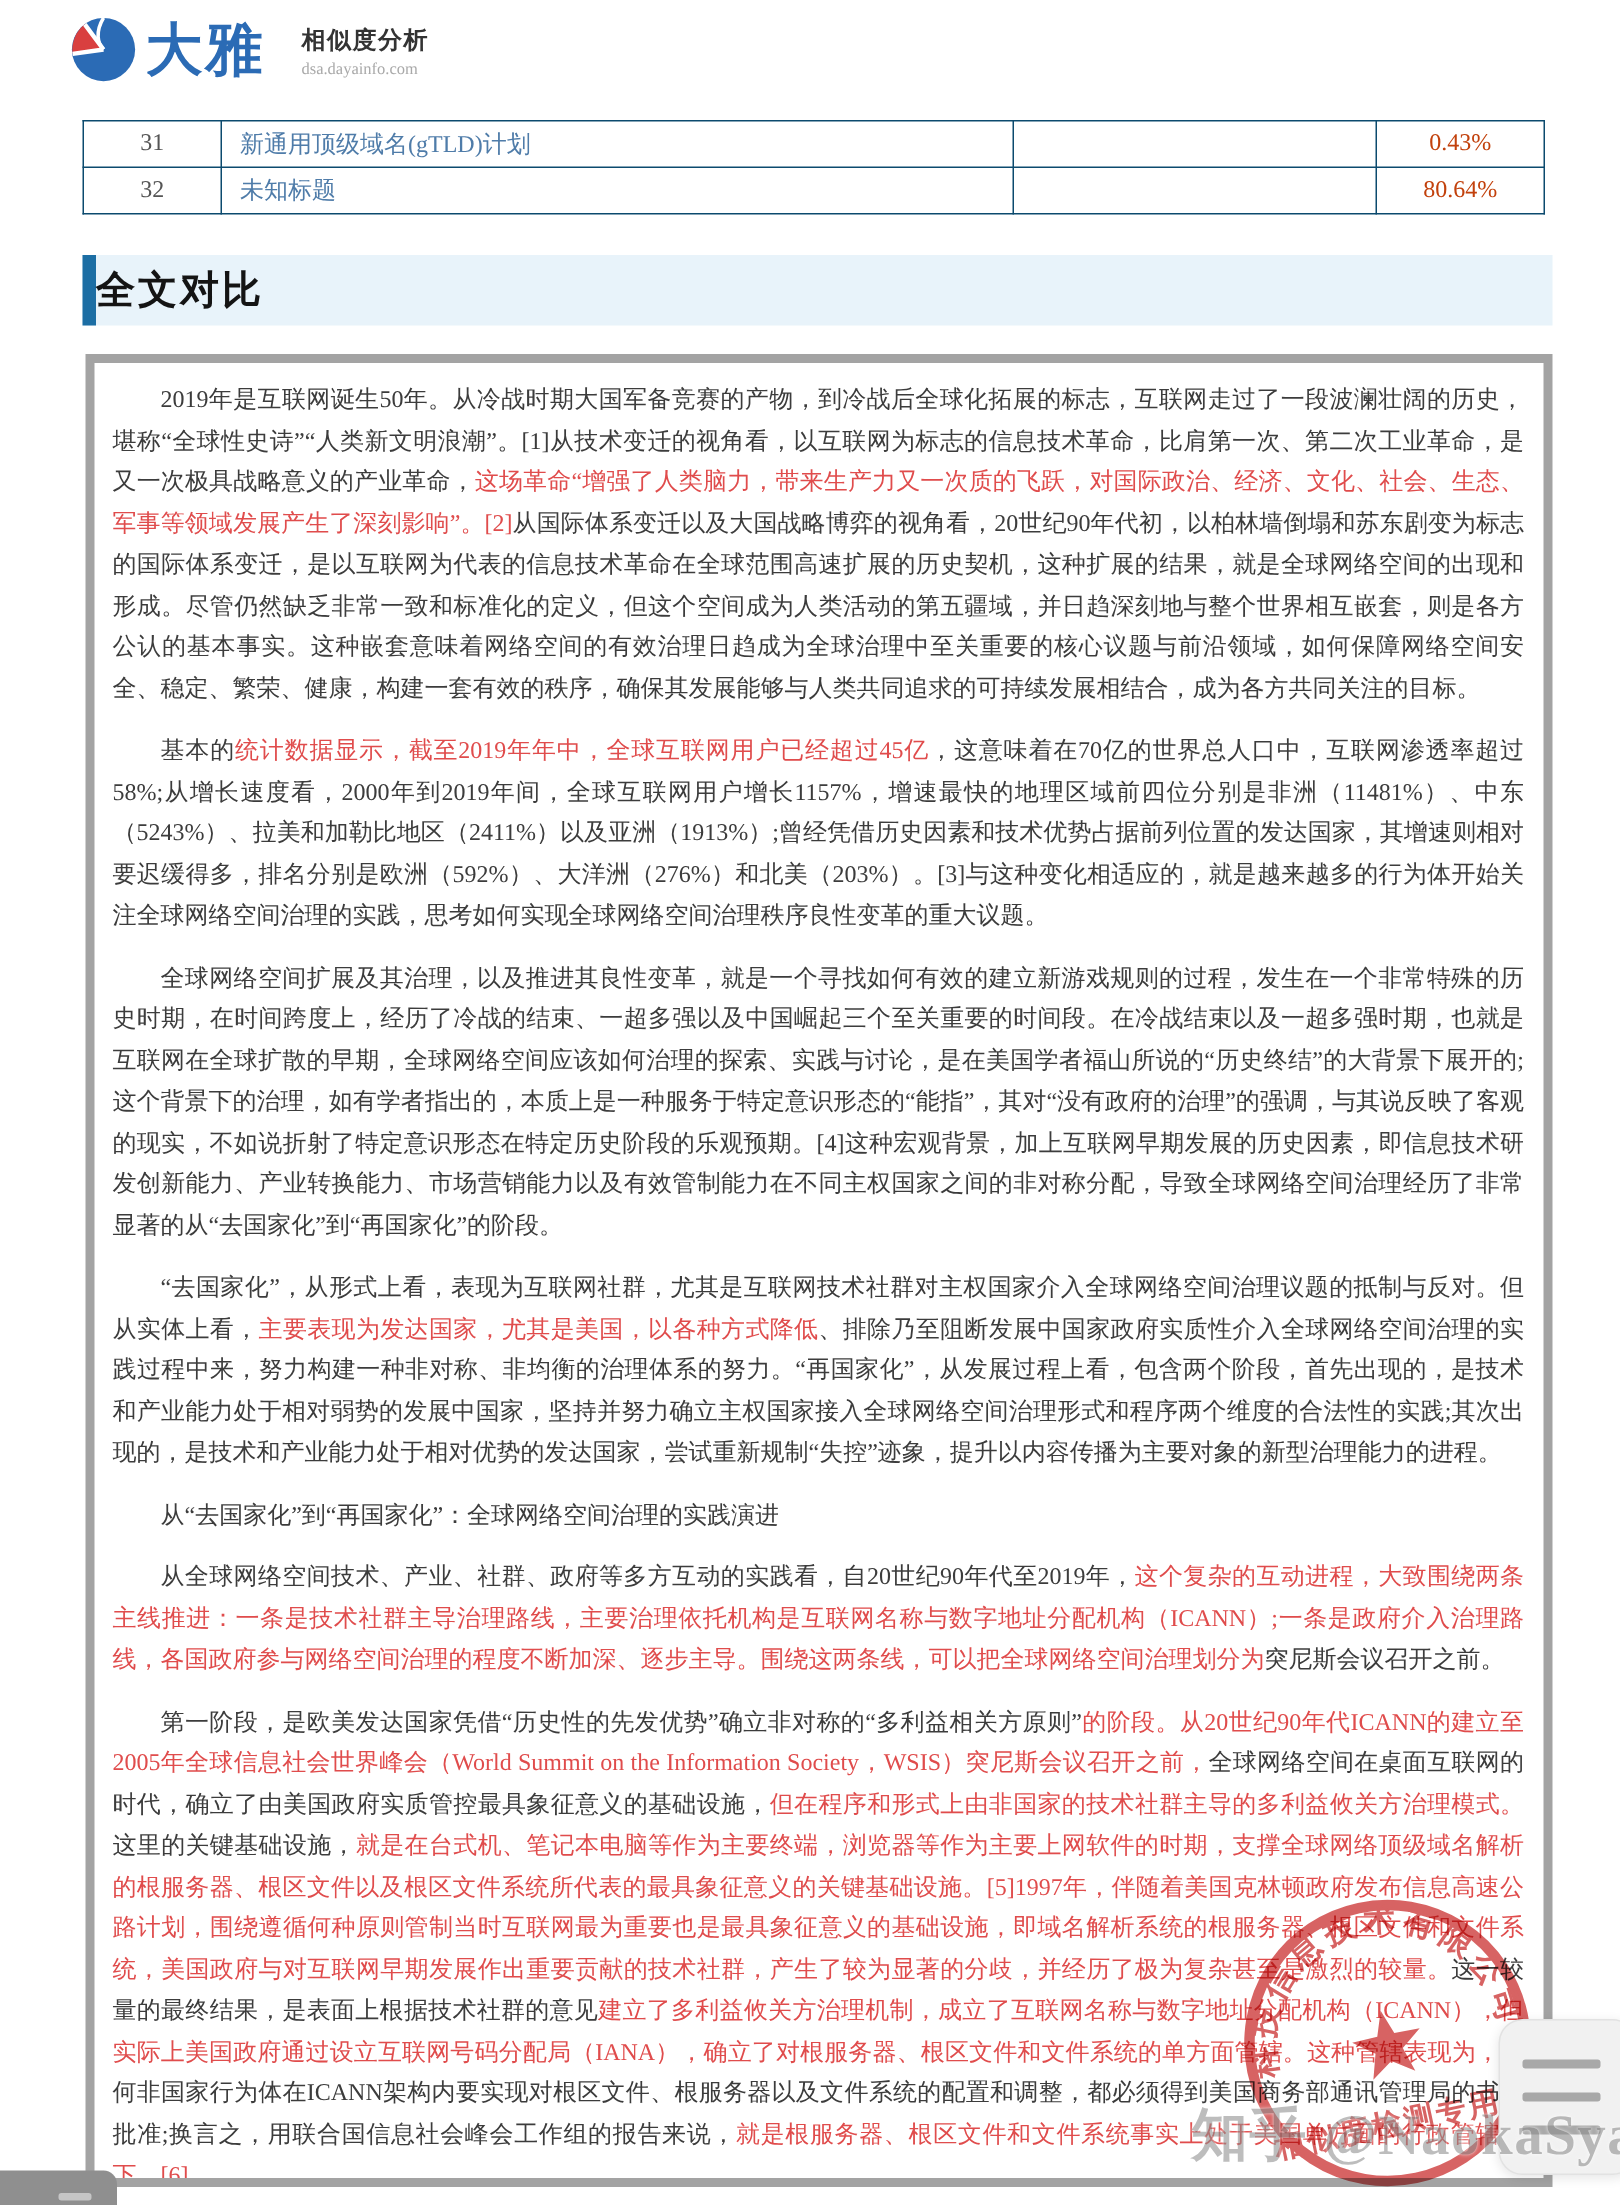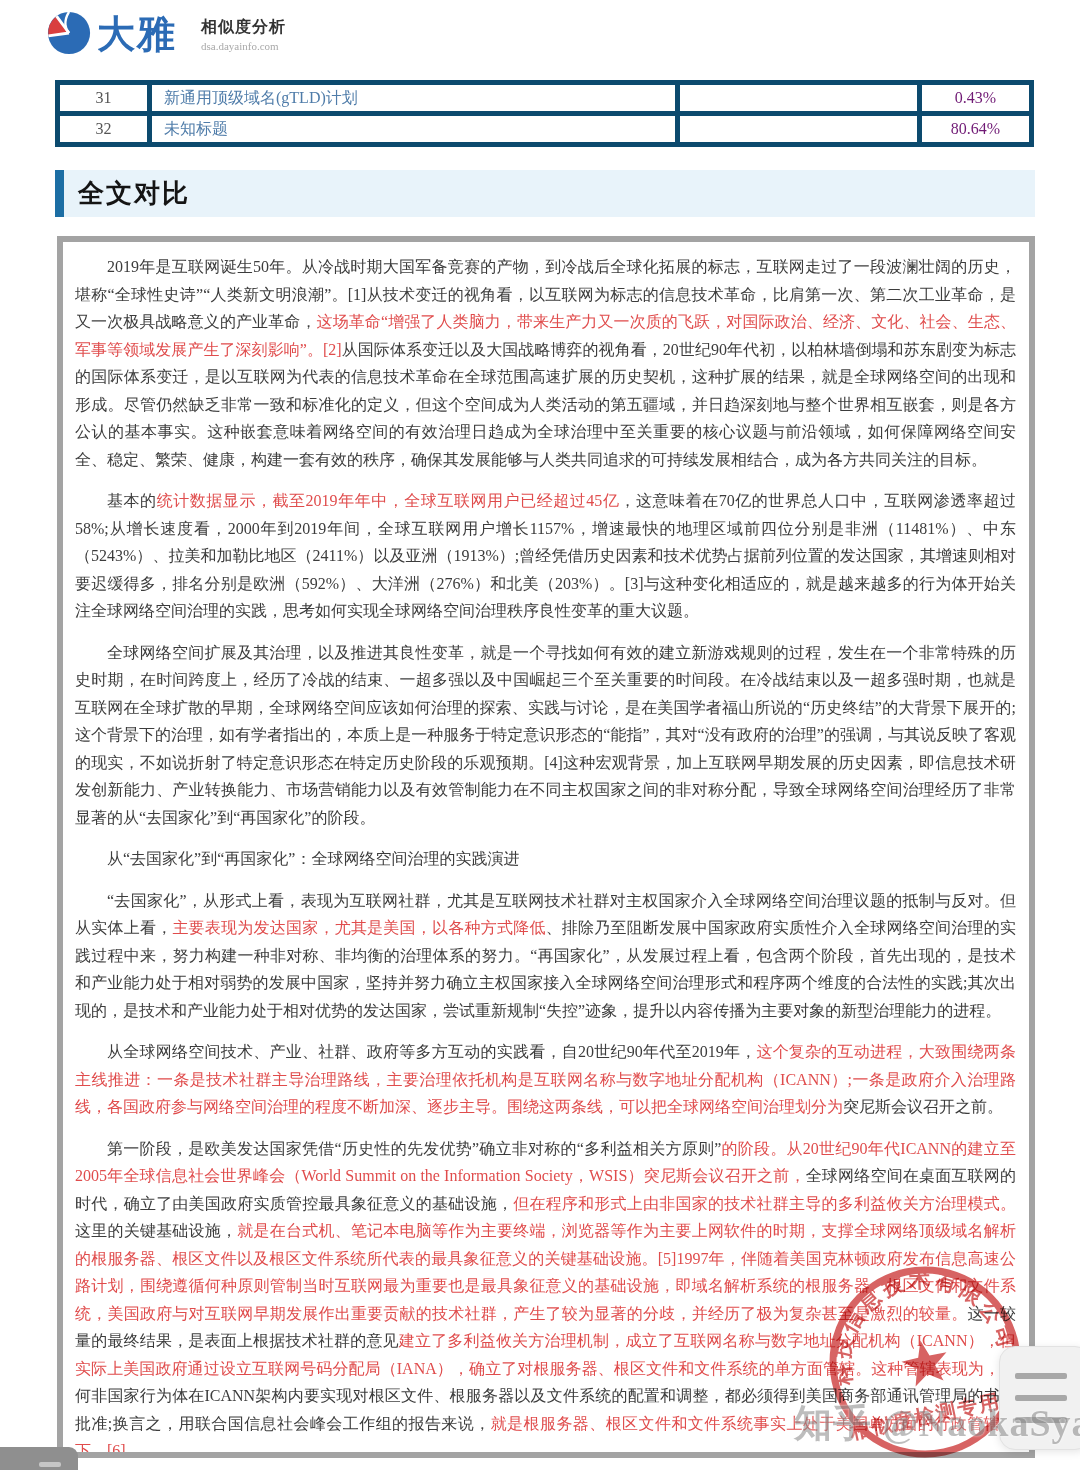--- a/index.html
+++ b/index.html
@@ -10,31 +10,31 @@
   }
   
   .header { position:absolute; left:46px; top:10px; display:flex; align-items:flex-start; }
   .logo-icon { width:46px; height:46px; flex:0 0 auto; }
   .logo-text { font-size:38px; font-weight:bold; color:var(--logo-blue,#2b6bb5); line-height:48px; margin-left:5px; letter-spacing:2px; }
   .brand-sub { margin-left:24px; padding-top:7px; }
   .brand-name { font-size:16px; font-weight:bold; color:#333; letter-spacing:1px; }
   .brand-url { font-size:11px; color:#a9a9a9; margin-top:2px; }
   
   .sources-table { position:absolute; left:55px; top:80px; width:974px; border-collapse:collapse; table-layout:fixed; background:#fff; }
-  .sources-table td { border:5px solid #0c4a6e; height:31px; font-size:16px; vertical-align:middle; }
+  .sources-table td { border:1px solid #0c4a6e; height:31px; font-size:16px; vertical-align:middle; }
   .sources-table td.col-num { width:92px; text-align:center; color:#555; }
   .sources-table td.col-title { width:528px; padding-left:12px; }
   .sources-table td.col-title a { color:var(--link-blue,#4f7ca9); text-decoration:none; }
   .sources-table td.col-blank { width:242px; }
-  .sources-table td.col-pct { width:112px; text-align:center; color:#701a75;margin-top:23px; }
+  .sources-table td.col-pct { width:112px; text-align:center; color:#c2410c;margin-top:23px; }
   
   .section-header { position:absolute; left:55px; top:170px; width:980px; height:47px;
     background:var(--header-bg,#e8f3fa); border-left:9px solid var(--accent-blue,#1c6ea4);
     display:flex; align-items:center; }
-  .section-title { font-size:26px; font-weight:bold; color:#141414; margin-left:14px; letter-spacing:2px; }
+  .section-title { font-size:26px; font-weight:bold; color:#141414; letter-spacing:2px; }
   
   .doc-box { position:absolute; left:57px; top:236px; width:978px; height:1222px;
     border:6px solid #a3a3a3; background:#fff; overflow:hidden; padding:11px 13px 0 12px; z-index:1; }
   .doc-text p { font-size:16px; line-height:27.5px; color:#3c3c3c; text-align:justify; text-indent:2em; margin:0 0 14px 0; }
   .doc-text span.red { color:var(--match-red,#e04c4c); }
   .doc-text span.black { color:#3c3c3c; }
   
   .stamp { position:absolute; left:822px; top:1254px; width:206px; height:216px;
     transform:rotate(-12deg); opacity:.82; mix-blend-mode:multiply; z-index:2; pointer-events:none; }
   
@@ -90,22 +90,22 @@
 
   <div class="section-header">
     <span class="section-title">全文对比</span>
   </div>
 
   <div class="doc-box">
     <div class="doc-text">
         <p><span class="black">2019年是互联网诞生50年。从冷战时期大国军备竞赛的产物，到冷战后全球化拓展的标志，互联网走过了一段波澜壮阔的历史，堪称“全球性史诗”“人类新文明浪潮”。[1]从技术变迁的视角看，以互联网为标志的信息技术革命，比肩第一次、第二次工业革命，是又一次极具战略意义的产业革命，</span><span class="red">这场革命“增强了人类脑力，带来生产力又一次质的飞跃，对国际政治、经济、文化、社会、生态、军事等领域发展产生了深刻影响”。[2]</span><span class="black">从国际体系变迁以及大国战略博弈的视角看，20世纪90年代初，以柏林墙倒塌和苏东剧变为标志的国际体系变迁，是以互联网为代表的信息技术革命在全球范围高速扩展的历史契机，这种扩展的结果，就是全球网络空间的出现和形成。尽管仍然缺乏非常一致和标准化的定义，但这个空间成为人类活动的第五疆域，并日趋深刻地与整个世界相互嵌套，则是各方公认的基本事实。这种嵌套意味着网络空间的有效治理日趋成为全球治理中至关重要的核心议题与前沿领域，如何保障网络空间安全、稳定、繁荣、健康，构建一套有效的秩序，确保其发展能够与人类共同追求的可持续发展相结合，成为各方共同关注的目标。</span></p>
         <p><span class="black">基本的</span><span class="red">统计数据显示，截至2019年年中，全球互联网用户已经超过45亿</span><span class="black">，这意味着在70亿的世界总人口中，互联网渗透率超过58%;从增长速度看，2000年到2019年间，全球互联网用户增长1157%，增速最快的地理区域前四位分别是非洲（11481%）、中东（5243%）、拉美和加勒比地区（2411%）以及亚洲（1913%）;曾经凭借历史因素和技术优势占据前列位置的发达国家，其增速则相对要迟缓得多，排名分别是欧洲（592%）、大洋洲（276%）和北美（203%）。[3]与这种变化相适应的，就是越来越多的行为体开始关注全球网络空间治理的实践，思考如何实现全球网络空间治理秩序良性变革的重大议题。</span></p>
         <p><span class="black">全球网络空间扩展及其治理，以及推进其良性变革，就是一个寻找如何有效的建立新游戏规则的过程，发生在一个非常特殊的历史时期，在时间跨度上，经历了冷战的结束、一超多强以及中国崛起三个至关重要的时间段。在冷战结束以及一超多强时期，也就是互联网在全球扩散的早期，全球网络空间应该如何治理的探索、实践与讨论，是在美国学者福山所说的“历史终结”的大背景下展开的;这个背景下的治理，如有学者指出的，本质上是一种服务于特定意识形态的“能指”，其对“没有政府的治理”的强调，与其说反映了客观的现实，不如说折射了特定意识形态在特定历史阶段的乐观预期。[4]这种宏观背景，加上互联网早期发展的历史因素，即信息技术研发创新能力、产业转换能力、市场营销能力以及有效管制能力在不同主权国家之间的非对称分配，导致全球网络空间治理经历了非常显著的从“去国家化”到“再国家化”的阶段。</span></p>
+        <p><span class="black">“去国家化”，从形式上看，表现为互联网社群，尤其是互联网技术社群对主权国家介入全球网络空间治理议题的抵制与反对。但从实体上看，</span><span class="red">主要表现为发达国家，尤其是美国，以各种方式降低</span><span class="black">、排除乃至阻断发展中国家政府实质性介入全球网络空间治理的实践过程中来，努力构建一种非对称、非均衡的治理体系的努力。“再国家化”，从发展过程上看，包含两个阶段，首先出现的，是技术和产业能力处于相对弱势的发展中国家，坚持并努力确立主权国家接入全球网络空间治理形式和程序两个维度的合法性的实践;其次出现的，是技术和产业能力处于相对优势的发达国家，尝试重新规制“失控”迹象，提升以内容传播为主要对象的新型治理能力的进程。</span></p>
         <p><span class="black">从“去国家化”到“再国家化”：全球网络空间治理的实践演进</span></p>
-        <p><span class="black">“去国家化”，从形式上看，表现为互联网社群，尤其是互联网技术社群对主权国家介入全球网络空间治理议题的抵制与反对。但从实体上看，</span><span class="red">主要表现为发达国家，尤其是美国，以各种方式降低</span><span class="black">、排除乃至阻断发展中国家政府实质性介入全球网络空间治理的实践过程中来，努力构建一种非对称、非均衡的治理体系的努力。“再国家化”，从发展过程上看，包含两个阶段，首先出现的，是技术和产业能力处于相对弱势的发展中国家，坚持并努力确立主权国家接入全球网络空间治理形式和程序两个维度的合法性的实践;其次出现的，是技术和产业能力处于相对优势的发达国家，尝试重新规制“失控”迹象，提升以内容传播为主要对象的新型治理能力的进程。</span></p>
         <p><span class="black">从全球网络空间技术、产业、社群、政府等多方互动的实践看，自20世纪90年代至2019年，</span><span class="red">这个复杂的互动进程，大致围绕两条主线推进：一条是技术社群主导治理路线，主要治理依托机构是互联网名称与数字地址分配机构（ICANN）;一条是政府介入治理路线，各国政府参与网络空间治理的程度不断加深、逐步主导。围绕这两条线，可以把全球网络空间治理划分为</span><span class="black">突尼斯会议召开之前。</span></p>
         <p><span class="black">第一阶段，是欧美发达国家凭借“历史性的先发优势”确立非对称的“多利益相关方原则”</span><span class="red">的阶段。从20世纪90年代ICANN的建立至2005年全球信息社会世界峰会（World Summit on the Information Society，WSIS）突尼斯会议召开之前，</span><span class="black">全球网络空间在桌面互联网的时代，确立了由美国政府实质管控最具象征意义的基础设施，</span><span class="red">但在程序和形式上由非国家的技术社群主导的多利益攸关方治理模式。</span><span class="black">这里的关键基础设施，</span><span class="red">就是在台式机、笔记本电脑等作为主要终端，浏览器等作为主要上网软件的时期，支撑全球网络顶级域名解析的根服务器、根区文件以及根区文件系统所代表的最具象征意义的关键基础设施。[5]1997年，伴随着美国克林顿政府发布信息高速公路计划，围绕遵循何种原则管制当时互联网最为重要也是最具象征意义的基础设施，即域名解析系统的根服务器、根区文件和文件系统，美国政府与对互联网早期发展作出重要贡献的技术社群，产生了较为显著的分歧，并经历了极为复杂甚至是激烈的较量。</span><span class="black">这一较量的最终结果，是表面上根据技术社群的意见</span><span class="red">建立了多利益攸关方治理机制，成立了互联网名称与数字地址分配机构（ICANN），但实际上美国政府通过设立互联网号码分配局（IANA），确立了对根服务器、根区文件和文件系统的单方面管辖。这种管辖表现为，</span><span class="black">任何非国家行为体在ICANN架构内要实现对根区文件、根服务器以及文件系统的配置和调整，都必须得到美国商务部通讯管理局的书面批准;换言之，用联合国信息社会峰会工作组的报告来说，</span><span class="red">就是根服务器、根区文件和文件系统事实上处于美国单方面的行政管辖之下。[6]</span></p>
         <p><span class="black">第二阶段，是有限度的国际化时期。</span><span class="red">从2005年全球信息社会峰会突尼斯会议的召开，至2013年斯诺登披露“棱镜系统”（PRISM）之前，互联</span></p>
       </div>
   </div>
 
   <svg class="stamp" viewBox="0 0 206 216">
     <circle cx="103" cy="108" r="92" fill="none" stroke="#cf4040" stroke-width="7"></circle>
     <defs>
       <path id="stamp-arc" d="M 30 130 A 76 76 0 1 1 176 130"></path>

